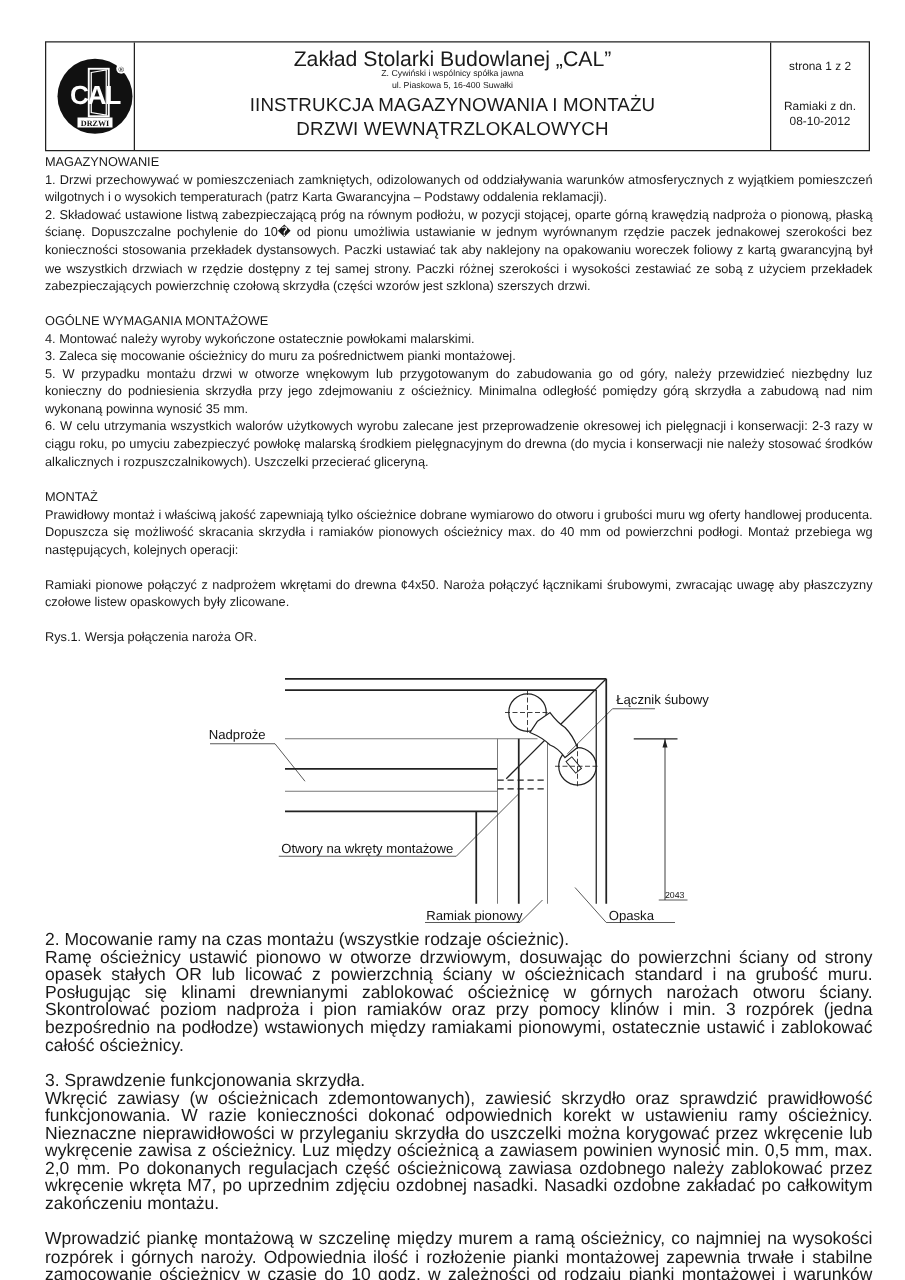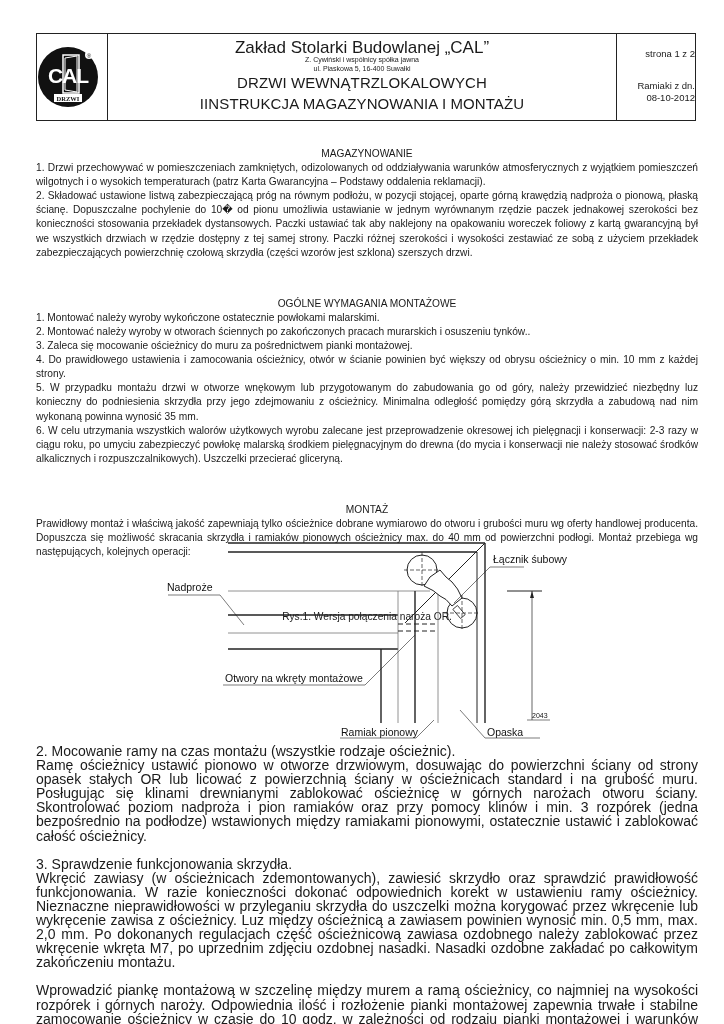--- a/index.html
+++ b/index.html
@@ -3,33 +3,33 @@
 <meta charset="utf-8">
 <style>
   html, body { margin: 0; padding: 0; background: #ffffff; }
   body { width: 724px; height: 1024px; position: relative; overflow: hidden;
          font-family: "Liberation Sans", "DejaVu Sans", sans-serif; color: #1a1a1a; }
   .page { position: absolute; left: 0; top: 0; width: 724px; height: 1024px; }
 
   
   .header { position: absolute; left: 36px; top: 33px; width: 660px; height: 88px;
             border: 1.5px solid #222; box-sizing: border-box; display: flex; }
-  .hdr-logo { width: 70px; border-right: 1.5px solid #222; display: flex; align-items: center; justify-content: flex-start; }
+  .hdr-logo { width: 70px; border-right: 1.5px solid #222; display: flex; align-items: center; justify-content: flex-end; }
   .hdr-center { flex: 1; border-right: 1.5px solid #222; text-align: center; padding-top: 6px; }
-  .hdr-right { width: 78px; text-align: right; font-size: 9.5px; padding-top: 14px; line-height: 12px; }
+  .hdr-right { width: 78px; text-align: center; font-size: 9.5px; padding-top: 14px; line-height: 12px; }
   .company { font-size: 17px; line-height: 15px; }
   .sub { font-size: 7px; line-height: 9px; }
   .doc-title { font-size: 15px; line-height: 19px; letter-spacing: 0.1px; margin-top: 2px; }
   .page-no { margin-bottom: 20px; }
 
   
   .content { position: absolute; left: 36px; top: 124px; width: 662px; font-size: 10.2px; line-height: 14.1px; }
   .content p { margin: 0; text-align: justify; }
   .content .blank { height: 14px; }
-  .content .heading { text-align: center; margin-top: 23px; }
+  .content .heading { text-align: left; }
 
   
   .diagram { position: absolute; left: 140px; top: 540px; width: 450px; height: 205px; }
   .diagram svg { width: 450px; height: 205px; }
   .dlabel { font-family: "Liberation Sans", sans-serif; font-size: 10.5px; fill: #111; }
 
   .section2 { position: absolute; left: 36px; top: 744px; width: 662px; font-size: 14px; line-height: 14.1px; }
   .section2 p { margin: 0; text-align: justify; }
   .section2 .blank { height: 14px; }
 </style>
@@ -48,46 +48,45 @@
         <rect x="17" y="48" width="28" height="8" fill="#fff"></rect>
         <text x="31" y="55" text-anchor="middle" font-family="Liberation Serif, serif" font-weight="bold" font-size="6.5" fill="#111">DRZWI</text>
         <circle cx="52" cy="9" r="4" fill="#fff"></circle>
         <text x="52" y="11.5" text-anchor="middle" font-size="6" fill="#111" font-family="Liberation Sans, sans-serif">®</text>
       </svg>
     </div>
     <div class="hdr-center">
       <div class="company">Zakład Stolarki Budowlanej „CAL”</div>
       <div class="sub">Z. Cywiński i wspólnicy  spółka jawna</div>
       <div class="sub">ul. Piaskowa 5, 16-400 Suwałki</div>
+      <div class="doc-title">IINSTRUKCJA MAGAZYNOWANIA I MONTAŻU</div>
       <div class="doc-title" style="margin-top:0">DRZWI  WEWNĄTRZLOKALOWYCH</div>
-      <div class="doc-title">IINSTRUKCJA MAGAZYNOWANIA I MONTAŻU</div>
     </div>
     <div class="hdr-right">
       <div class="page-no">strona 1 z 2</div>
       <div>Ramiaki z dn.</div>
       <div>08-10-2012</div>
     </div>
   </div>
 
   <div class="content">
     <p class="heading">MAGAZYNOWANIE</p>
     <p>1.  Drzwi przechowywać w pomieszczeniach zamkniętych, odizolowanych od oddziaływania warunków atmosferycznych z wyjątkiem pomieszczeń wilgotnych i o wysokich temperaturach (patrz Karta Gwarancyjna – Podstawy oddalenia reklamacji).</p>
     <p>2.  Składować ustawione listwą zabezpieczającą próg na równym podłożu, w pozycji stojącej, oparte górną krawędzią nadproża o pionową, płaską ścianę. Dopuszczalne pochylenie do 10� od pionu umożliwia ustawianie w jednym  wyrównanym rzędzie paczek jednakowej szerokości bez konieczności stosowania przekładek dystansowych. Paczki ustawiać tak aby naklejony na opakowaniu woreczek foliowy z kartą gwarancyjną był we wszystkich drzwiach w rzędzie dostępny z tej samej strony. Paczki różnej szerokości i wysokości zestawiać ze sobą z użyciem przekładek zabezpieczających powierzchnię czołową skrzydła (części wzorów jest szklona) szerszych drzwi.</p>
     <div class="blank"></div>
     <p class="heading">OGÓLNE  WYMAGANIA MONTAŻOWE</p>
-    <p>1.   Montować należy wyroby wykończone ostatecznie powłokami malarskimi.</p>
-    <p>2.   Montować należy wyroby w otworach ściennych po zakończonych pracach murarskich i osuszeniu tynków..</p>
+    <p>4.   Montować należy wyroby wykończone ostatecznie powłokami malarskimi.</p>
     <p>3.   Zaleca się mocowanie ościeżnicy do muru za pośrednictwem pianki montażowej.</p>
-    <p>4.   Do prawidłowego ustawienia i zamocowania ościeżnicy, otwór w ścianie powinien być większy od obrysu ościeżnicy o min. 10 mm z każdej strony.</p>
     <p>5.   W przypadku montażu drzwi  w otworze wnękowym lub przygotowanym do zabudowania go od góry, należy przewidzieć  niezbędny luz konieczny do podniesienia skrzydła przy jego zdejmowaniu z ościeżnicy. Minimalna odległość pomiędzy górą skrzydła a zabudową nad nim wykonaną powinna wynosić  35 mm.</p>
     <p>6.   W celu utrzymania wszystkich walorów użytkowych wyrobu zalecane jest przeprowadzenie okresowej ich pielęgnacji i konserwacji: 2-3 razy w ciągu roku, po umyciu zabezpieczyć powłokę malarską  środkiem  pielęgnacyjnym do drewna (do mycia i konserwacji nie należy stosować środków alkalicznych i rozpuszczalnikowych). Uszczelki  przecierać gliceryną.</p>
     <div class="blank"></div>
     <p class="heading">MONTAŻ</p>
     <p>Prawidłowy montaż i właściwą jakość zapewniają tylko ościeżnice dobrane wymiarowo do otworu i grubości muru wg oferty handlowej producenta. Dopuszcza się możliwość skracania skrzydła i ramiaków pionowych ościeżnicy max. do 40 mm od powierzchni podłogi. Montaż przebiega wg następujących, kolejnych operacji:</p>
     <div class="blank"></div>
+    <p>Ramiaki pionowe połączyć z nadprożem wkrętami do drewna ¢4x50. Naroża połączyć łącznikami śrubowymi, zwracając uwagę aby płaszczyzny czołowe listew opaskowych były zlicowane.</p>
     <div class="blank"></div>
     <p class="heading">Rys.1. Wersja połączenia naroża OR.</p>
   </div>
 
   <div class="diagram">
     <svg viewBox="0 0 450 205">
       <g stroke="#222" fill="none">
 
         <line x1="88" y1="3" x2="345" y2="3" stroke-width="1.4"></line>
         <line x1="88" y1="12" x2="337" y2="12" stroke-width="1.4"></line>

